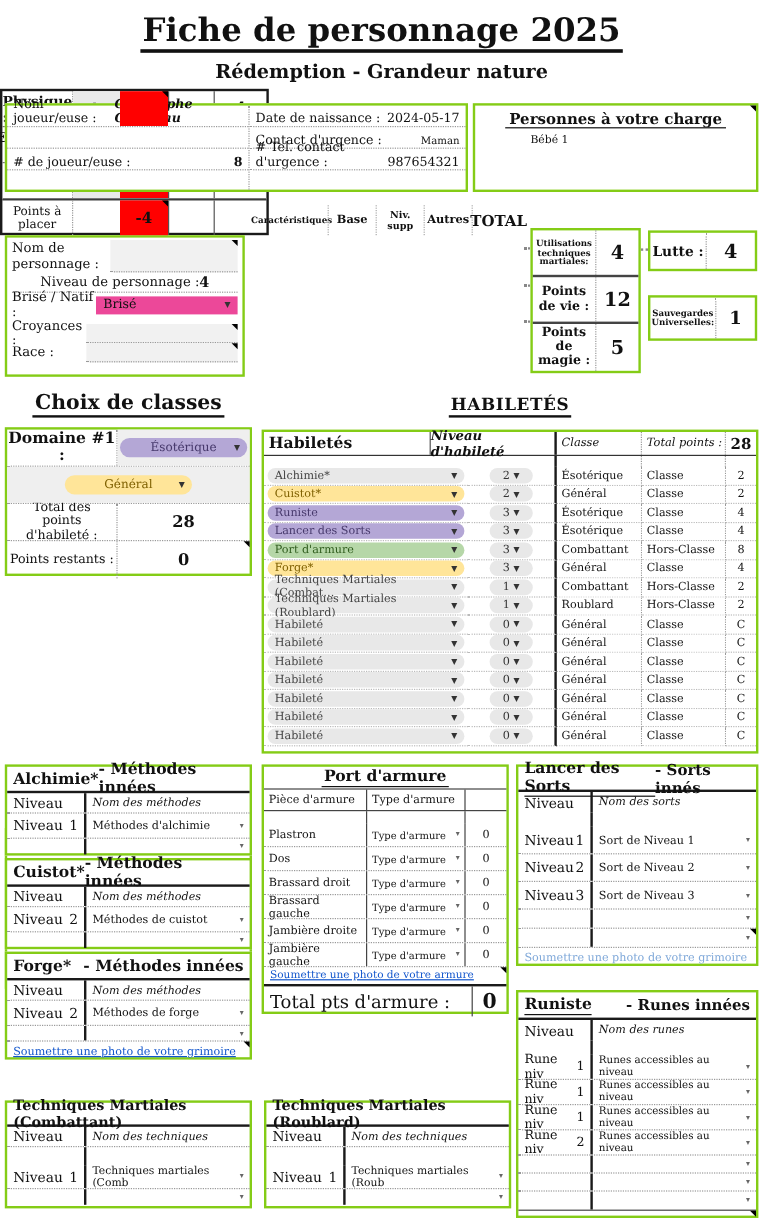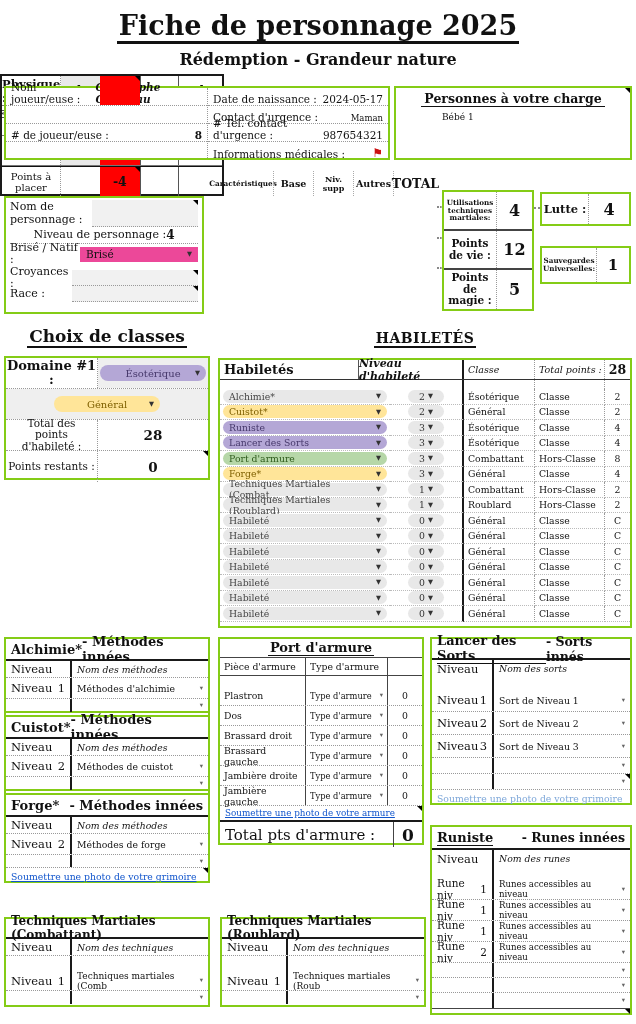--- a/index.html
+++ b/index.html
@@ -163,24 +163,20 @@
         <span class="pval">2024-05-17</span>
       </div>
     <div class="prow dotb">
         <span>Contact d'urgence :</span>
         <span class="pval" style="font-size:8.5px">Maman</span>
       </div>
     <div class="prow dotb">
         <span># Tel. contact d'urgence :</span>
         <span class="pval">987654321</span>
       </div>
-    <div class="prow">
-        <span>Informations médicales :</span>
-        <span style="color:#cc1111;font-size:12px">⚑</span>
-      </div>
   </div>
 </div>
 
 <div class="box dbox cor">
   <div class="dtitle"><span>Personnes à votre charge</span></div>
   <div class="dentry">Bébé 1</div>
 </div>
 
 <div class="box cbox">
   <div class="crw" style="height:27px">

